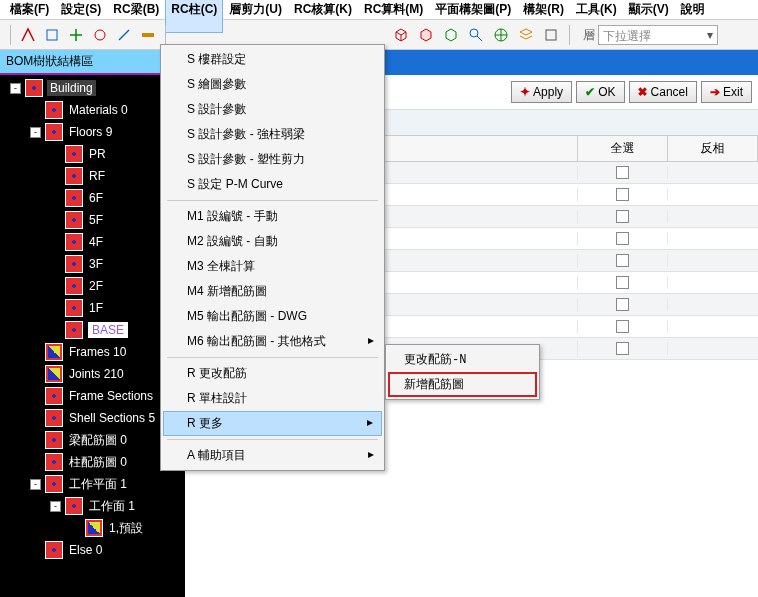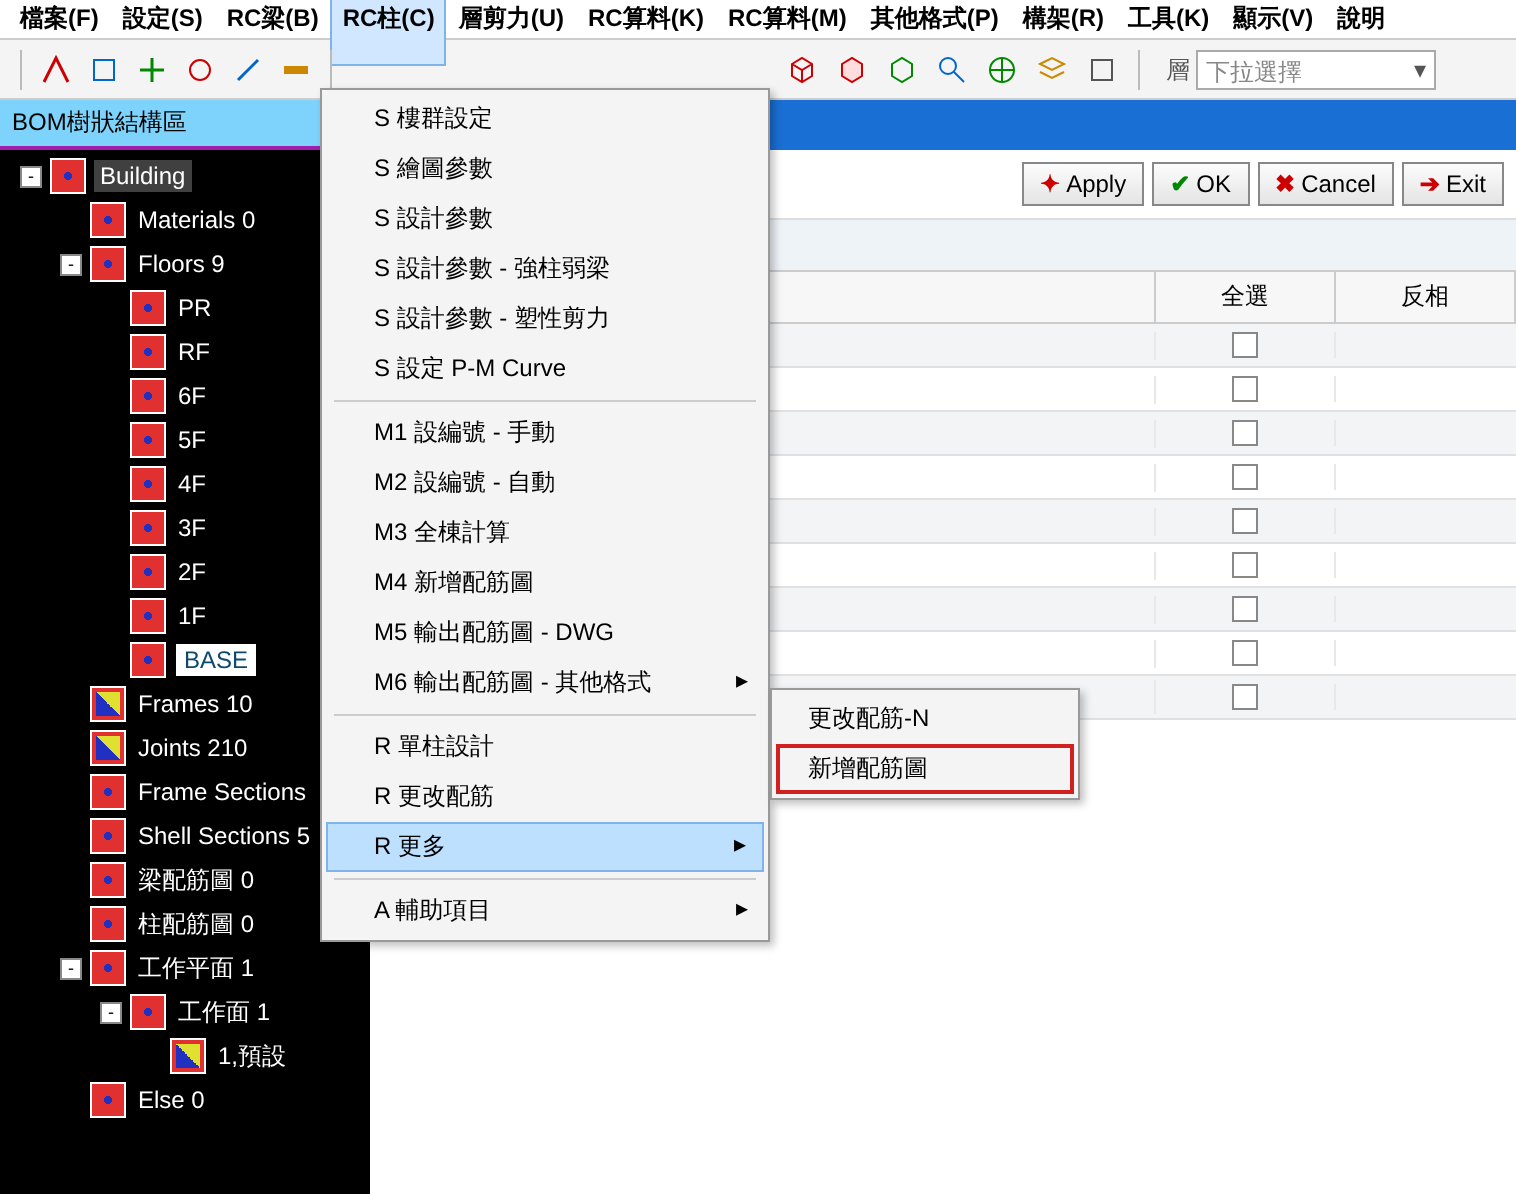--- a/index.html
+++ b/index.html
@@ -51,38 +51,38 @@
 .gr .c3 { width: 90px; }
 .cb { width: 13px; height: 13px; border: 1px solid #888; background: #fff; }
 
 
 .menu { position: absolute; background: #f4f4f4; border: 1px solid #999; box-shadow: 2px 2px 4px rgba(0,0,0,0.25); z-index: 100; padding: 2px; margin-top: 24px; }
 .menu .mit { padding: 4px 28px 4px 24px; cursor: default; position: relative; white-space: nowrap; }
 .menu .mit.hl { background: #bde0ff; border: 1px solid #7eb4ea; padding: 3px 27px 3px 23px; }
 .menu .mit.sub::after { content: "▸"; position: absolute; right: 8px; }
 .menu .msep { height: 1px; background: #ccc; margin: 3px 4px; }
 .menu2 { position: absolute; background: #f4f4f4; border: 1px solid #999; box-shadow: 2px 2px 4px rgba(0,0,0,0.25); z-index: 101; padding: 2px; }
-.menu2 .mit2 { padding: 4px 20px 4px 16px; white-space: nowrap; }
+.menu2 .mit2 { padding: 4px 20px 4px 16px; white-space: nowrap; font-family: Liberation Mono, monospace; }
 .menu2 .mit2.sel { border: 2px solid #d02020; padding: 2px 18px 2px 14px; }
 
 #dropdown1 { left: 160px; top: 20px; width: 225px; }
 #dropdown2 { left: 385px; top: 344px; width: 155px; }
 </style>
 </head>
 <body>
 
 <div class="menubar" id="menubar">
     <div class="mi">檔案(F)</div>
     <div class="mi">設定(S)</div>
     <div class="mi">RC梁(B)</div>
     <div class="mi active">RC柱(C)</div>
     <div class="mi">層剪力(U)</div>
-    <div class="mi">RC算料(K)</div>
+    <div class="mi">RC核算(K)</div>
     <div class="mi">RC算料(M)</div>
-    <div class="mi">其他格式(P)</div>
+    <div class="mi">平面構架圖(P)</div>
     <div class="mi">構架(R)</div>
     <div class="mi">工具(K)</div>
     <div class="mi">顯示(V)</div>
     <div class="mi">說明</div>
   </div>
 
 <div class="toolbar">
   <div class="tb-sep"></div>
   <div class="tb-btn">
       <svg viewBox="0 0 16 16">
@@ -185,21 +185,21 @@
         <div class="tn">
           <span class="sp" style="width: 50px;"></span>
           <span style="width: 15px; display: inline-block;"></span>
           <span class="ico a"></span>
           <span class="lbl">1F</span>
         </div>
         <div class="tn">
           <span class="sp" style="width: 50px;"></span>
           <span style="width: 15px; display: inline-block;"></span>
           <span class="ico a"></span>
-          <span class="lbl" style="background: rgb(255, 255, 255); color: #0c4a6e; border: 1px solid rgb(0, 0, 0); padding: 1px 4px;">BASE</span>
+          <span class="lbl" style="background: rgb(255, 255, 255); color: #8b5cf6; border: 1px solid rgb(0, 0, 0); padding: 1px 4px;">BASE</span>
         </div>
         <div class="tn">
           <span class="sp" style="width: 30px;"></span>
           <span style="width: 15px; display: inline-block;"></span>
           <span class="ico b"></span>
           <span class="lbl">Frames 10</span>
         </div>
         <div class="tn">
           <span class="sp" style="width: 30px;"></span>
           <span style="width: 15px; display: inline-block;"></span>
@@ -402,22 +402,22 @@
     <div class="mit">S 設計參數 - 塑性剪力</div>
     <div class="mit">S 設定 P-M Curve</div>
     <div class="msep"></div>
     <div class="mit">M1 設編號 - 手動</div>
     <div class="mit">M2 設編號 - 自動</div>
     <div class="mit">M3 全棟計算</div>
     <div class="mit">M4 新增配筋圖</div>
     <div class="mit">M5 輸出配筋圖 - DWG</div>
     <div class="mit sub">M6 輸出配筋圖 - 其他格式</div>
     <div class="msep"></div>
+    <div class="mit">R 更改配筋</div>
     <div class="mit">R 單柱設計</div>
-    <div class="mit">R 更改配筋</div>
     <div class="mit hl sub">R 更多</div>
     <div class="msep"></div>
     <div class="mit sub">A 輔助項目</div>
   </div>
 
 <div class="menu2" id="dropdown2">
     <div class="mit2">更改配筋-N</div>
     <div class="mit2 sel">新增配筋圖</div>
   </div>
 

